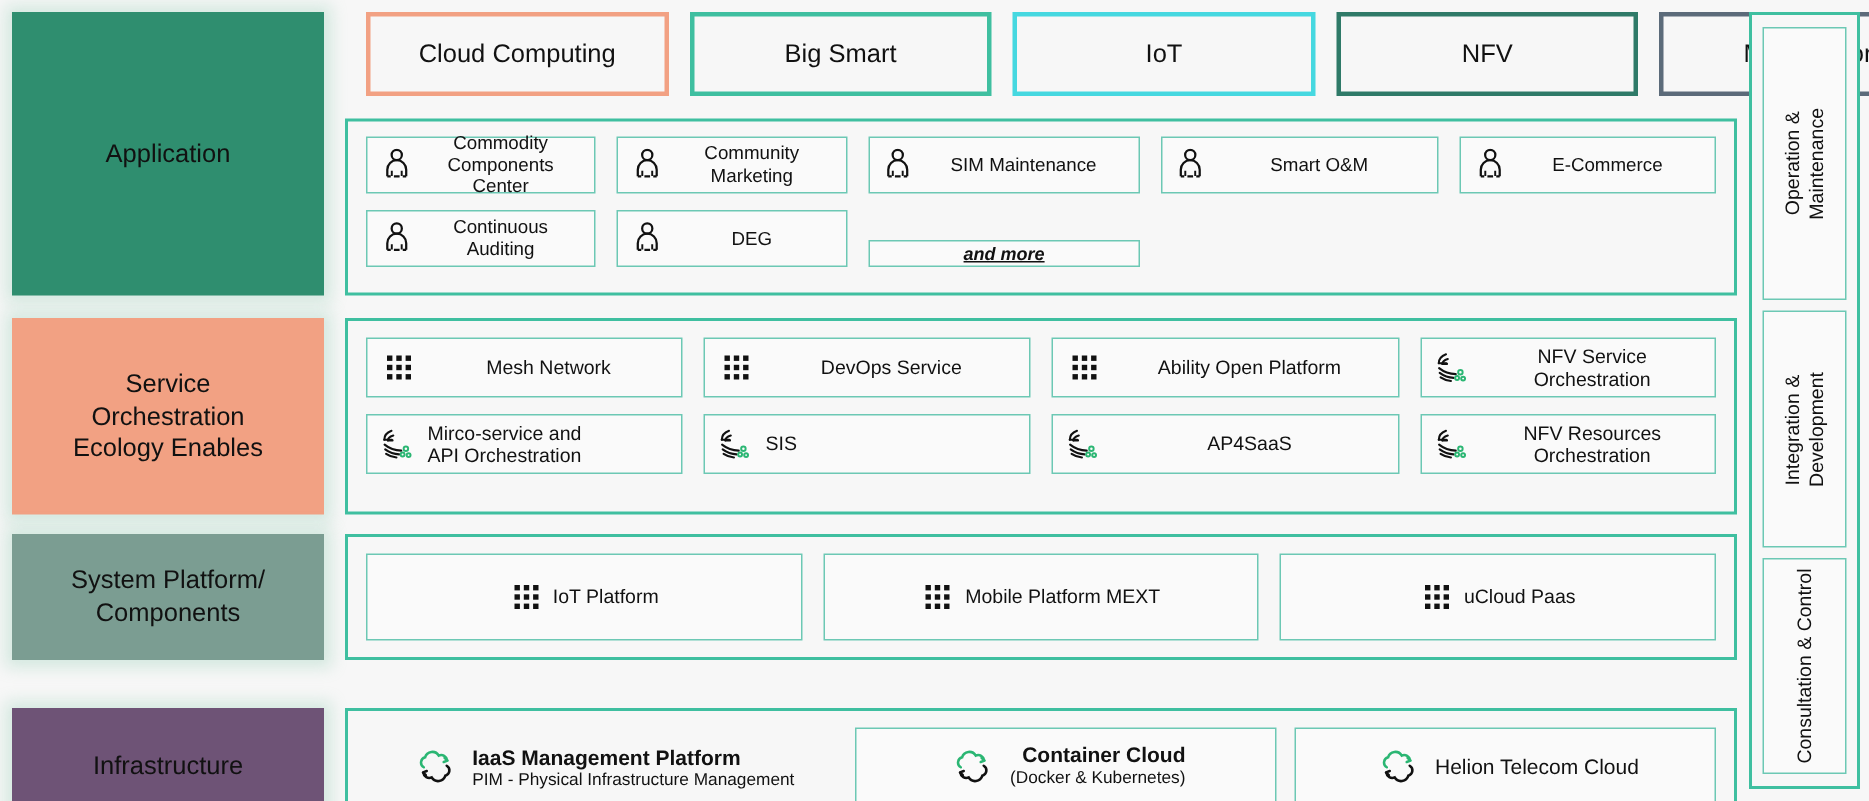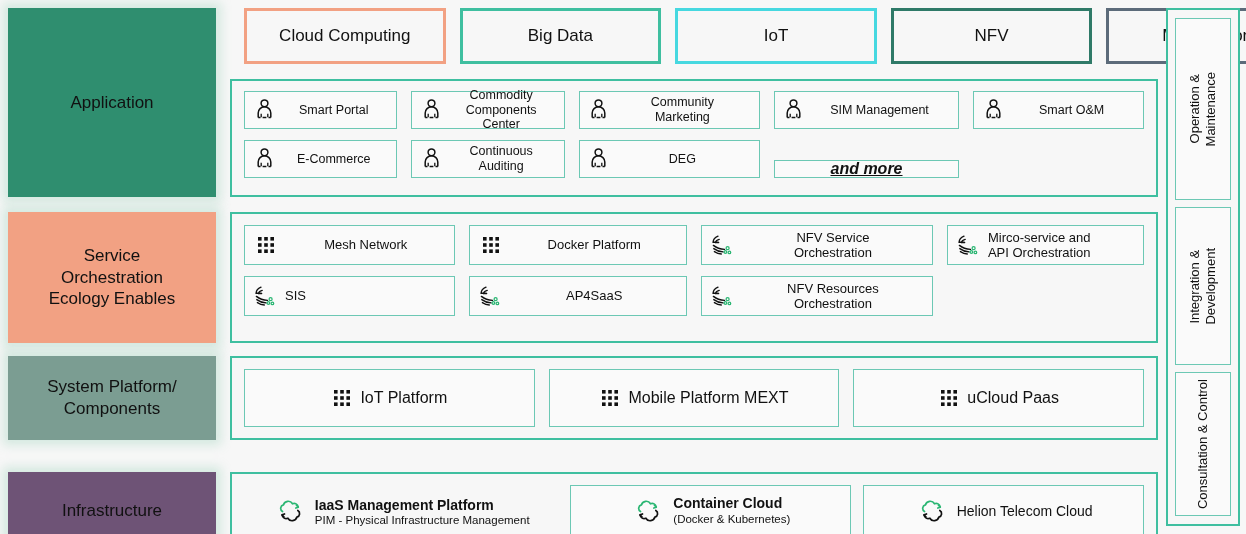--- a/index.html
+++ b/index.html
@@ -85,45 +85,45 @@
   .svc-grid .card .ico { width: 26px; margin-right: 6px; }
   .svc-grid .card { font-size: 13px; }
 
   
   .sys-grid {
     position: absolute; inset: 11px 12px 11px 12px;
     display: grid;
     grid-template-columns: 1fr 1fr 1fr;
     gap: 0 14px;
   }
-  .sys-grid .card { justify-content: center; font-size: 16px; }
+  .sys-grid .card { justify-content: center; font-size: 13px; }
   .sys-grid .card .ico { width: 22px; margin-right: 7px; flex: 0 0 auto; }
   .sys-grid .card .txt { flex: 0 0 auto; text-align: left; }
 
   
   .infra-grid {
     position: absolute; inset: 11px 12px 11px 12px;
     display: grid;
     grid-template-columns: 1.12fr 1fr 1fr;
     gap: 0 12px;
   }
   .infra-row { display: flex; align-items: center; justify-content: center; }
   .infra-grid .plain { border: none; background: transparent; }
   .infra-grid .card { justify-content: center; }
   .infra-grid .card .ico { width: 34px; margin-right: 8px; flex: 0 0 auto; }
   .infra-grid .card .txt { flex: 0 0 auto; text-align: left; }
   .infra-title { font-size: 14px; font-weight: bold; }
   .infra-sub { font-size: 11.5px; margin-top: 1px; }
-  .infra-center { text-align: left; }
+  .infra-center { text-align: right; }
 
   .and-more {
     justify-content: center;
     font-style: italic;
     font-weight: bold;
-    font-size: 16px;
+    font-size: 12px;
     text-decoration: underline;
     margin-top: 20px;
   }
   .and-more .txt { flex: 0 0 auto; }
 
   
   .rail {
     position: absolute; right: 6px; top: 8px;
     width: 74px; height: 518px;
     border: 2px solid #3fbfa0;
@@ -149,21 +149,21 @@
 </head>
 <body>
 
 <div class="canvas">
 
   <div class="tabs">
     <div class="tab" style="border-color: rgb(242, 161, 131);">
       <span>Cloud Computing</span>
     </div>
     <div class="tab" style="border-color: rgb(63, 191, 160);">
-      <span>Big Data</span>
+      <span>Big Smart</span>
     </div>
     <div class="tab" style="border-color: rgb(70, 216, 224);">
       <span>IoT</span>
     </div>
     <div class="tab" style="border-color: rgb(47, 122, 104);">
       <span>NFV</span>
     </div>
     <div class="tab" style="border-color: rgb(92, 107, 122);">
       <span>Mobilization</span>
     </div>
@@ -177,31 +177,20 @@
         <div class="app-grid">
           <div class="card">
             <span class="ico">
               <svg width="17" height="22" viewBox="0 0 17 22">
                   <circle cx="8.5" cy="4.3" r="3.4" fill="none" stroke="#111" stroke-width="1.5"></circle>
                   <path d="M2.2 18.5v-4.4a6.3 6.3 0 0 1 12.6 0v4.4" fill="none" stroke="#111" stroke-width="1.5"></path>
                   <path d="M2.2 18.5h2.3M6.6 18.5h3.8M12.5 18.5h2.3" stroke="#111" stroke-width="1.5"></path>
                   <path d="M5.2 14.8v3.5M11.8 14.8v3.5" stroke="#111" stroke-width="1.3"></path>
                 </svg>
             </span>
-            <span class="txt">Smart Portal</span>
-          </div>
-          <div class="card">
-            <span class="ico">
-              <svg width="17" height="22" viewBox="0 0 17 22">
-                  <circle cx="8.5" cy="4.3" r="3.4" fill="none" stroke="#111" stroke-width="1.5"></circle>
-                  <path d="M2.2 18.5v-4.4a6.3 6.3 0 0 1 12.6 0v4.4" fill="none" stroke="#111" stroke-width="1.5"></path>
-                  <path d="M2.2 18.5h2.3M6.6 18.5h3.8M12.5 18.5h2.3" stroke="#111" stroke-width="1.5"></path>
-                  <path d="M5.2 14.8v3.5M11.8 14.8v3.5" stroke="#111" stroke-width="1.3"></path>
-                </svg>
-            </span>
             <span class="txt" style="white-space:pre-line">Commodity
 Components Center</span>
           </div>
           <div class="card">
             <span class="ico">
               <svg width="17" height="22" viewBox="0 0 17 22">
                   <circle cx="8.5" cy="4.3" r="3.4" fill="none" stroke="#111" stroke-width="1.5"></circle>
                   <path d="M2.2 18.5v-4.4a6.3 6.3 0 0 1 12.6 0v4.4" fill="none" stroke="#111" stroke-width="1.5"></path>
                   <path d="M2.2 18.5h2.3M6.6 18.5h3.8M12.5 18.5h2.3" stroke="#111" stroke-width="1.5"></path>
                   <path d="M5.2 14.8v3.5M11.8 14.8v3.5" stroke="#111" stroke-width="1.3"></path>
@@ -212,21 +201,21 @@
           </div>
           <div class="card">
             <span class="ico">
               <svg width="17" height="22" viewBox="0 0 17 22">
                   <circle cx="8.5" cy="4.3" r="3.4" fill="none" stroke="#111" stroke-width="1.5"></circle>
                   <path d="M2.2 18.5v-4.4a6.3 6.3 0 0 1 12.6 0v4.4" fill="none" stroke="#111" stroke-width="1.5"></path>
                   <path d="M2.2 18.5h2.3M6.6 18.5h3.8M12.5 18.5h2.3" stroke="#111" stroke-width="1.5"></path>
                   <path d="M5.2 14.8v3.5M11.8 14.8v3.5" stroke="#111" stroke-width="1.3"></path>
                 </svg>
             </span>
-            <span class="txt">SIM Management</span>
+            <span class="txt">SIM Maintenance</span>
           </div>
 
           <div class="card">
             <span class="ico">
               <svg width="17" height="22" viewBox="0 0 17 22">
                   <circle cx="8.5" cy="4.3" r="3.4" fill="none" stroke="#111" stroke-width="1.5"></circle>
                   <path d="M2.2 18.5v-4.4a6.3 6.3 0 0 1 12.6 0v4.4" fill="none" stroke="#111" stroke-width="1.5"></path>
                   <path d="M2.2 18.5h2.3M6.6 18.5h3.8M12.5 18.5h2.3" stroke="#111" stroke-width="1.5"></path>
                   <path d="M5.2 14.8v3.5M11.8 14.8v3.5" stroke="#111" stroke-width="1.3"></path>
                 </svg>
@@ -306,192 +295,210 @@
                     <rect x="14.4" y="2" width="3.6" height="3.6"></rect>
                     <rect x="2" y="8.2" width="3.6" height="3.6"></rect>
                     <rect x="8.2" y="8.2" width="3.6" height="3.6"></rect>
                     <rect x="14.4" y="8.2" width="3.6" height="3.6"></rect>
                     <rect x="2" y="14.4" width="3.6" height="3.6"></rect>
                     <rect x="8.2" y="14.4" width="3.6" height="3.6"></rect>
                     <rect x="14.4" y="14.4" width="3.6" height="3.6"></rect>
                   </g>
                 </svg>
             </span>
-            <span class="txt">Docker Platform</span>
-          </div>
-          <div class="card">
-            <span class="ico">
-              <svg width="24" height="22" viewBox="0 0 24 22">
-                  <g fill="none" stroke="#111" stroke-width="1.4" stroke-linecap="round">
-                    <path d="M7 2.2C4 3.3 2.2 5.6 2.2 8.2"></path>
-                    <path d="M8.2 5.4C5.9 6.1 4.6 7.2 4.6 8.6"></path>
-                    <path d="M2.2 8.2h5"></path>
-                    <path d="M4.6 8.6h3.1"></path>
-                    <path d="M2.4 11.4c3.2 2.6 7.2 3.9 11.1 4"></path>
-                    <path d="M2.8 14.6c3 2.2 6.2 3.2 9.3 3.3"></path>
-                    <path d="M3.4 17.6c2.4 1.6 4.6 2.3 6.9 2.4"></path>
-                  </g>
-                  <g fill="none" stroke="#2bb673" stroke-width="1.3">
-                    <circle cx="16.6" cy="14.2" r="1.5"></circle>
-                    <circle cx="14.4" cy="18" r="1.3"></circle>
-                    <circle cx="18.4" cy="18.4" r="1.3"></circle>
-                  </g>
-                </svg>
-            </span>
-            <span class="txt" style="white-space:pre-line">NFV Service
-Orchestration</span>
-          </div>
-
-          <div class="card">
-            <span class="ico">
-              <svg width="24" height="22" viewBox="0 0 24 22">
-                  <g fill="none" stroke="#111" stroke-width="1.4" stroke-linecap="round">
-                    <path d="M7 2.2C4 3.3 2.2 5.6 2.2 8.2"></path>
-                    <path d="M8.2 5.4C5.9 6.1 4.6 7.2 4.6 8.6"></path>
-                    <path d="M2.2 8.2h5"></path>
-                    <path d="M4.6 8.6h3.1"></path>
-                    <path d="M2.4 11.4c3.2 2.6 7.2 3.9 11.1 4"></path>
-                    <path d="M2.8 14.6c3 2.2 6.2 3.2 9.3 3.3"></path>
-                    <path d="M3.4 17.6c2.4 1.6 4.6 2.3 6.9 2.4"></path>
-                  </g>
-                  <g fill="none" stroke="#2bb673" stroke-width="1.3">
-                    <circle cx="16.6" cy="14.2" r="1.5"></circle>
-                    <circle cx="14.4" cy="18" r="1.3"></circle>
-                    <circle cx="18.4" cy="18.4" r="1.3"></circle>
-                  </g>
-                </svg>
-            </span>
-            <span class="txt" style="text-align:left;white-space:pre-line">Mirco-service and
-API Orchestration</span>
-          </div>
-          <div class="card">
-            <span class="ico">
-              <svg width="24" height="22" viewBox="0 0 24 22">
-                  <g fill="none" stroke="#111" stroke-width="1.4" stroke-linecap="round">
-                    <path d="M7 2.2C4 3.3 2.2 5.6 2.2 8.2"></path>
-                    <path d="M8.2 5.4C5.9 6.1 4.6 7.2 4.6 8.6"></path>
-                    <path d="M2.2 8.2h5"></path>
-                    <path d="M4.6 8.6h3.1"></path>
-                    <path d="M2.4 11.4c3.2 2.6 7.2 3.9 11.1 4"></path>
-                    <path d="M2.8 14.6c3 2.2 6.2 3.2 9.3 3.3"></path>
-                    <path d="M3.4 17.6c2.4 1.6 4.6 2.3 6.9 2.4"></path>
-                  </g>
-                  <g fill="none" stroke="#2bb673" stroke-width="1.3">
-                    <circle cx="16.6" cy="14.2" r="1.5"></circle>
-                    <circle cx="14.4" cy="18" r="1.3"></circle>
-                    <circle cx="18.4" cy="18.4" r="1.3"></circle>
-                  </g>
-                </svg>
-            </span>
-            <span class="txt" style="text-align:left">SIS</span>
-          </div>
-          <div class="card">
-            <span class="ico">
-              <svg width="24" height="22" viewBox="0 0 24 22">
-                  <g fill="none" stroke="#111" stroke-width="1.4" stroke-linecap="round">
-                    <path d="M7 2.2C4 3.3 2.2 5.6 2.2 8.2"></path>
-                    <path d="M8.2 5.4C5.9 6.1 4.6 7.2 4.6 8.6"></path>
-                    <path d="M2.2 8.2h5"></path>
-                    <path d="M4.6 8.6h3.1"></path>
-                    <path d="M2.4 11.4c3.2 2.6 7.2 3.9 11.1 4"></path>
-                    <path d="M2.8 14.6c3 2.2 6.2 3.2 9.3 3.3"></path>
-                    <path d="M3.4 17.6c2.4 1.6 4.6 2.3 6.9 2.4"></path>
-                  </g>
-                  <g fill="none" stroke="#2bb673" stroke-width="1.3">
-                    <circle cx="16.6" cy="14.2" r="1.5"></circle>
-                    <circle cx="14.4" cy="18" r="1.3"></circle>
-                    <circle cx="18.4" cy="18.4" r="1.3"></circle>
-                  </g>
-                </svg>
-            </span>
-            <span class="txt">AP4SaaS</span>
-          </div>
-          <div class="card">
-            <span class="ico">
-              <svg width="24" height="22" viewBox="0 0 24 22">
-                  <g fill="none" stroke="#111" stroke-width="1.4" stroke-linecap="round">
-                    <path d="M7 2.2C4 3.3 2.2 5.6 2.2 8.2"></path>
-                    <path d="M8.2 5.4C5.9 6.1 4.6 7.2 4.6 8.6"></path>
-                    <path d="M2.2 8.2h5"></path>
-                    <path d="M4.6 8.6h3.1"></path>
-                    <path d="M2.4 11.4c3.2 2.6 7.2 3.9 11.1 4"></path>
-                    <path d="M2.8 14.6c3 2.2 6.2 3.2 9.3 3.3"></path>
-                    <path d="M3.4 17.6c2.4 1.6 4.6 2.3 6.9 2.4"></path>
-                  </g>
-                  <g fill="none" stroke="#2bb673" stroke-width="1.3">
-                    <circle cx="16.6" cy="14.2" r="1.5"></circle>
-                    <circle cx="14.4" cy="18" r="1.3"></circle>
-                    <circle cx="18.4" cy="18.4" r="1.3"></circle>
-                  </g>
-                </svg>
-            </span>
-            <span class="txt" style="white-space:pre-line">NFV Resources
-Orchestration</span>
-          </div>
-        </div>
-      </div>
-    </div>
-
-    <div class="layer" style="top:348px;height:84px;width:100%">
-      <div class="layer-label" style="height:84px;background:#7b9d92;white-space:pre-line">System Platform/
-Components</div>
-      <div class="layer-body" style="top:0;height:84px">
-        <div class="sys-grid">
+            <span class="txt">DevOps Service</span>
+          </div>
           <div class="card">
             <span class="ico">
               <svg width="20" height="20" viewBox="0 0 20 20">
                   <g fill="#111">
                     <rect x="2" y="2" width="3.6" height="3.6"></rect>
                     <rect x="8.2" y="2" width="3.6" height="3.6"></rect>
                     <rect x="14.4" y="2" width="3.6" height="3.6"></rect>
                     <rect x="2" y="8.2" width="3.6" height="3.6"></rect>
                     <rect x="8.2" y="8.2" width="3.6" height="3.6"></rect>
                     <rect x="14.4" y="8.2" width="3.6" height="3.6"></rect>
                     <rect x="2" y="14.4" width="3.6" height="3.6"></rect>
                     <rect x="8.2" y="14.4" width="3.6" height="3.6"></rect>
                     <rect x="14.4" y="14.4" width="3.6" height="3.6"></rect>
                   </g>
                 </svg>
             </span>
-            <span class="txt">IoT Platform</span>
-          </div>
+            <span class="txt">Ability Open Platform</span>
+          </div>
+          <div class="card">
+            <span class="ico">
+              <svg width="24" height="22" viewBox="0 0 24 22">
+                  <g fill="none" stroke="#111" stroke-width="1.4" stroke-linecap="round">
+                    <path d="M7 2.2C4 3.3 2.2 5.6 2.2 8.2"></path>
+                    <path d="M8.2 5.4C5.9 6.1 4.6 7.2 4.6 8.6"></path>
+                    <path d="M2.2 8.2h5"></path>
+                    <path d="M4.6 8.6h3.1"></path>
+                    <path d="M2.4 11.4c3.2 2.6 7.2 3.9 11.1 4"></path>
+                    <path d="M2.8 14.6c3 2.2 6.2 3.2 9.3 3.3"></path>
+                    <path d="M3.4 17.6c2.4 1.6 4.6 2.3 6.9 2.4"></path>
+                  </g>
+                  <g fill="none" stroke="#2bb673" stroke-width="1.3">
+                    <circle cx="16.6" cy="14.2" r="1.5"></circle>
+                    <circle cx="14.4" cy="18" r="1.3"></circle>
+                    <circle cx="18.4" cy="18.4" r="1.3"></circle>
+                  </g>
+                </svg>
+            </span>
+            <span class="txt" style="white-space:pre-line">NFV Service
+Orchestration</span>
+          </div>
+
+          <div class="card">
+            <span class="ico">
+              <svg width="24" height="22" viewBox="0 0 24 22">
+                  <g fill="none" stroke="#111" stroke-width="1.4" stroke-linecap="round">
+                    <path d="M7 2.2C4 3.3 2.2 5.6 2.2 8.2"></path>
+                    <path d="M8.2 5.4C5.9 6.1 4.6 7.2 4.6 8.6"></path>
+                    <path d="M2.2 8.2h5"></path>
+                    <path d="M4.6 8.6h3.1"></path>
+                    <path d="M2.4 11.4c3.2 2.6 7.2 3.9 11.1 4"></path>
+                    <path d="M2.8 14.6c3 2.2 6.2 3.2 9.3 3.3"></path>
+                    <path d="M3.4 17.6c2.4 1.6 4.6 2.3 6.9 2.4"></path>
+                  </g>
+                  <g fill="none" stroke="#2bb673" stroke-width="1.3">
+                    <circle cx="16.6" cy="14.2" r="1.5"></circle>
+                    <circle cx="14.4" cy="18" r="1.3"></circle>
+                    <circle cx="18.4" cy="18.4" r="1.3"></circle>
+                  </g>
+                </svg>
+            </span>
+            <span class="txt" style="text-align:left;white-space:pre-line">Mirco-service and
+API Orchestration</span>
+          </div>
+          <div class="card">
+            <span class="ico">
+              <svg width="24" height="22" viewBox="0 0 24 22">
+                  <g fill="none" stroke="#111" stroke-width="1.4" stroke-linecap="round">
+                    <path d="M7 2.2C4 3.3 2.2 5.6 2.2 8.2"></path>
+                    <path d="M8.2 5.4C5.9 6.1 4.6 7.2 4.6 8.6"></path>
+                    <path d="M2.2 8.2h5"></path>
+                    <path d="M4.6 8.6h3.1"></path>
+                    <path d="M2.4 11.4c3.2 2.6 7.2 3.9 11.1 4"></path>
+                    <path d="M2.8 14.6c3 2.2 6.2 3.2 9.3 3.3"></path>
+                    <path d="M3.4 17.6c2.4 1.6 4.6 2.3 6.9 2.4"></path>
+                  </g>
+                  <g fill="none" stroke="#2bb673" stroke-width="1.3">
+                    <circle cx="16.6" cy="14.2" r="1.5"></circle>
+                    <circle cx="14.4" cy="18" r="1.3"></circle>
+                    <circle cx="18.4" cy="18.4" r="1.3"></circle>
+                  </g>
+                </svg>
+            </span>
+            <span class="txt" style="text-align:left">SIS</span>
+          </div>
+          <div class="card">
+            <span class="ico">
+              <svg width="24" height="22" viewBox="0 0 24 22">
+                  <g fill="none" stroke="#111" stroke-width="1.4" stroke-linecap="round">
+                    <path d="M7 2.2C4 3.3 2.2 5.6 2.2 8.2"></path>
+                    <path d="M8.2 5.4C5.9 6.1 4.6 7.2 4.6 8.6"></path>
+                    <path d="M2.2 8.2h5"></path>
+                    <path d="M4.6 8.6h3.1"></path>
+                    <path d="M2.4 11.4c3.2 2.6 7.2 3.9 11.1 4"></path>
+                    <path d="M2.8 14.6c3 2.2 6.2 3.2 9.3 3.3"></path>
+                    <path d="M3.4 17.6c2.4 1.6 4.6 2.3 6.9 2.4"></path>
+                  </g>
+                  <g fill="none" stroke="#2bb673" stroke-width="1.3">
+                    <circle cx="16.6" cy="14.2" r="1.5"></circle>
+                    <circle cx="14.4" cy="18" r="1.3"></circle>
+                    <circle cx="18.4" cy="18.4" r="1.3"></circle>
+                  </g>
+                </svg>
+            </span>
+            <span class="txt">AP4SaaS</span>
+          </div>
+          <div class="card">
+            <span class="ico">
+              <svg width="24" height="22" viewBox="0 0 24 22">
+                  <g fill="none" stroke="#111" stroke-width="1.4" stroke-linecap="round">
+                    <path d="M7 2.2C4 3.3 2.2 5.6 2.2 8.2"></path>
+                    <path d="M8.2 5.4C5.9 6.1 4.6 7.2 4.6 8.6"></path>
+                    <path d="M2.2 8.2h5"></path>
+                    <path d="M4.6 8.6h3.1"></path>
+                    <path d="M2.4 11.4c3.2 2.6 7.2 3.9 11.1 4"></path>
+                    <path d="M2.8 14.6c3 2.2 6.2 3.2 9.3 3.3"></path>
+                    <path d="M3.4 17.6c2.4 1.6 4.6 2.3 6.9 2.4"></path>
+                  </g>
+                  <g fill="none" stroke="#2bb673" stroke-width="1.3">
+                    <circle cx="16.6" cy="14.2" r="1.5"></circle>
+                    <circle cx="14.4" cy="18" r="1.3"></circle>
+                    <circle cx="18.4" cy="18.4" r="1.3"></circle>
+                  </g>
+                </svg>
+            </span>
+            <span class="txt" style="white-space:pre-line">NFV Resources
+Orchestration</span>
+          </div>
+        </div>
+      </div>
+    </div>
+
+    <div class="layer" style="top:348px;height:84px;width:100%">
+      <div class="layer-label" style="height:84px;background:#7b9d92;white-space:pre-line">System Platform/
+Components</div>
+      <div class="layer-body" style="top:0;height:84px">
+        <div class="sys-grid">
           <div class="card">
             <span class="ico">
               <svg width="20" height="20" viewBox="0 0 20 20">
                   <g fill="#111">
                     <rect x="2" y="2" width="3.6" height="3.6"></rect>
                     <rect x="8.2" y="2" width="3.6" height="3.6"></rect>
                     <rect x="14.4" y="2" width="3.6" height="3.6"></rect>
                     <rect x="2" y="8.2" width="3.6" height="3.6"></rect>
                     <rect x="8.2" y="8.2" width="3.6" height="3.6"></rect>
                     <rect x="14.4" y="8.2" width="3.6" height="3.6"></rect>
                     <rect x="2" y="14.4" width="3.6" height="3.6"></rect>
                     <rect x="8.2" y="14.4" width="3.6" height="3.6"></rect>
                     <rect x="14.4" y="14.4" width="3.6" height="3.6"></rect>
                   </g>
                 </svg>
             </span>
-            <span class="txt">Mobile Platform MEXT</span>
+            <span class="txt">IoT Platform</span>
           </div>
           <div class="card">
             <span class="ico">
               <svg width="20" height="20" viewBox="0 0 20 20">
                   <g fill="#111">
                     <rect x="2" y="2" width="3.6" height="3.6"></rect>
                     <rect x="8.2" y="2" width="3.6" height="3.6"></rect>
                     <rect x="14.4" y="2" width="3.6" height="3.6"></rect>
                     <rect x="2" y="8.2" width="3.6" height="3.6"></rect>
                     <rect x="8.2" y="8.2" width="3.6" height="3.6"></rect>
                     <rect x="14.4" y="8.2" width="3.6" height="3.6"></rect>
                     <rect x="2" y="14.4" width="3.6" height="3.6"></rect>
                     <rect x="8.2" y="14.4" width="3.6" height="3.6"></rect>
                     <rect x="14.4" y="14.4" width="3.6" height="3.6"></rect>
                   </g>
                 </svg>
             </span>
+            <span class="txt">Mobile Platform MEXT</span>
+          </div>
+          <div class="card">
+            <span class="ico">
+              <svg width="20" height="20" viewBox="0 0 20 20">
+                  <g fill="#111">
+                    <rect x="2" y="2" width="3.6" height="3.6"></rect>
+                    <rect x="8.2" y="2" width="3.6" height="3.6"></rect>
+                    <rect x="14.4" y="2" width="3.6" height="3.6"></rect>
+                    <rect x="2" y="8.2" width="3.6" height="3.6"></rect>
+                    <rect x="8.2" y="8.2" width="3.6" height="3.6"></rect>
+                    <rect x="14.4" y="8.2" width="3.6" height="3.6"></rect>
+                    <rect x="2" y="14.4" width="3.6" height="3.6"></rect>
+                    <rect x="8.2" y="14.4" width="3.6" height="3.6"></rect>
+                    <rect x="14.4" y="14.4" width="3.6" height="3.6"></rect>
+                  </g>
+                </svg>
+            </span>
             <span class="txt">uCloud Paas</span>
           </div>
         </div>
       </div>
     </div>
 
     <div class="layer" style="top:464px;height:78px;width:100%">
       <div class="layer-label" style="height:78px;background:#6e5376">Infrastructure</div>
       <div class="layer-body" style="top:0;height:78px">
         <div class="infra-grid">

